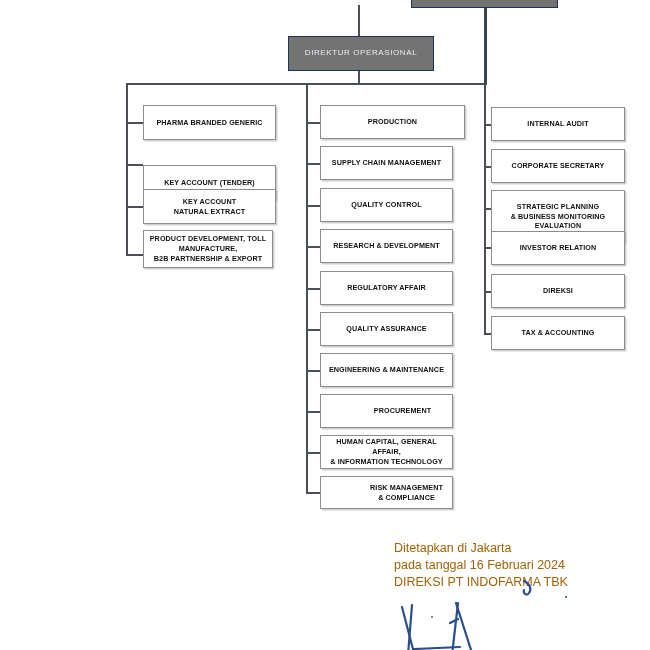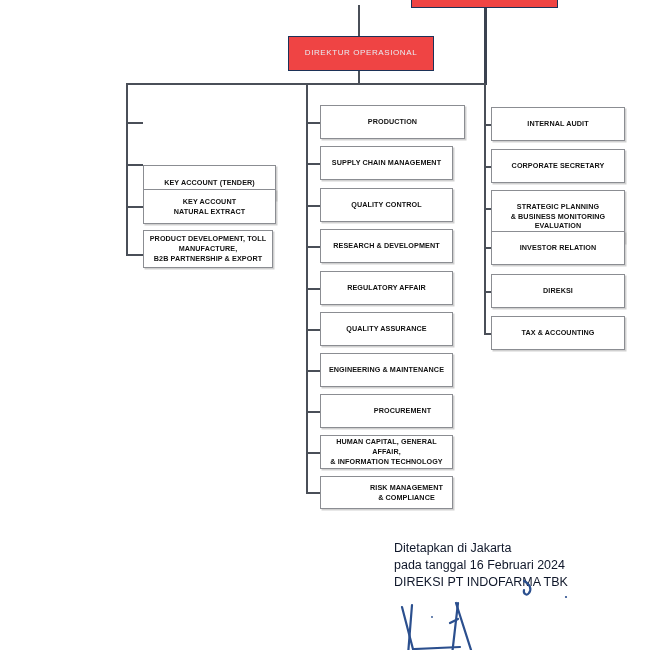--- a/index.html
+++ b/index.html
@@ -27,21 +27,21 @@
     position: absolute;
     background: #4a4f58;
   }
   .line.v { width: 2px; }
   .line.h { height: 2px; }
   .line.thick-v { width: 3px; background: #3b4250; }
 
   
   .blue-box {
     position: absolute;
-    background: #ef4444;
+    background: #737373;
     border: 1px solid #1c3258;
     display: flex;
     align-items: center;
     justify-content: center;
     color: #e8ecf3;
     letter-spacing: 0.6px;
   }
   .blue-box .btxt {
     font-size: 8px;
     font-weight: 400;
@@ -73,21 +73,21 @@
   
   #footer-block {
     position: absolute;
     left: 394px;
     top: 540px;
     width: 250px;
   }
   #footer-block .fline {
     font-size: 12.5px;
     line-height: 17px;
-    color: #0f172a;
+    color: #a16207;
     white-space: nowrap;
     font-family: "Liberation Sans", sans-serif;
   }
   #signature-svg {
     position: absolute;
     left: 380px;
     top: 575px;
     width: 200px;
     height: 80px;
   }
@@ -135,20 +135,23 @@
   <div class="line h" style="left:484px; top:333px; width:8px;"></div>
 
   <div class="blue-box" style="left:411px; top:-22px; width:145px; height:28px;">
     <span class="btxt"></span>
   </div>
 
   <div class="blue-box" style="left:288px; top:36px; width:144px; height:33px;">
     <span class="btxt">DIREKTUR OPERASIONAL</span>
   </div>
 
+  <div class="unit" style="left:143px; top:105px; width:133px; height:35px;">
+    <span class="utxt">PHARMA BRANDED GENERIC</span>
+  </div>
   <div class="unit" style="left:143px; top:165px; width:133px; height:35px;">
     <span class="utxt">KEY ACCOUNT (TENDER)</span>
   </div>
   <div class="unit" style="left:143px; top:189px; width:133px; height:35px;">
     <span class="utxt">KEY ACCOUNT<br>NATURAL EXTRACT</span>
   </div>
   <div class="unit" style="left:143px; top:230px; width:130px; height:38px;">
     <span class="utxt">PRODUCT DEVELOPMENT, TOLL<br>MANUFACTURE,<br>B2B PARTNERSHIP &amp; EXPORT</span>
   </div>
 

